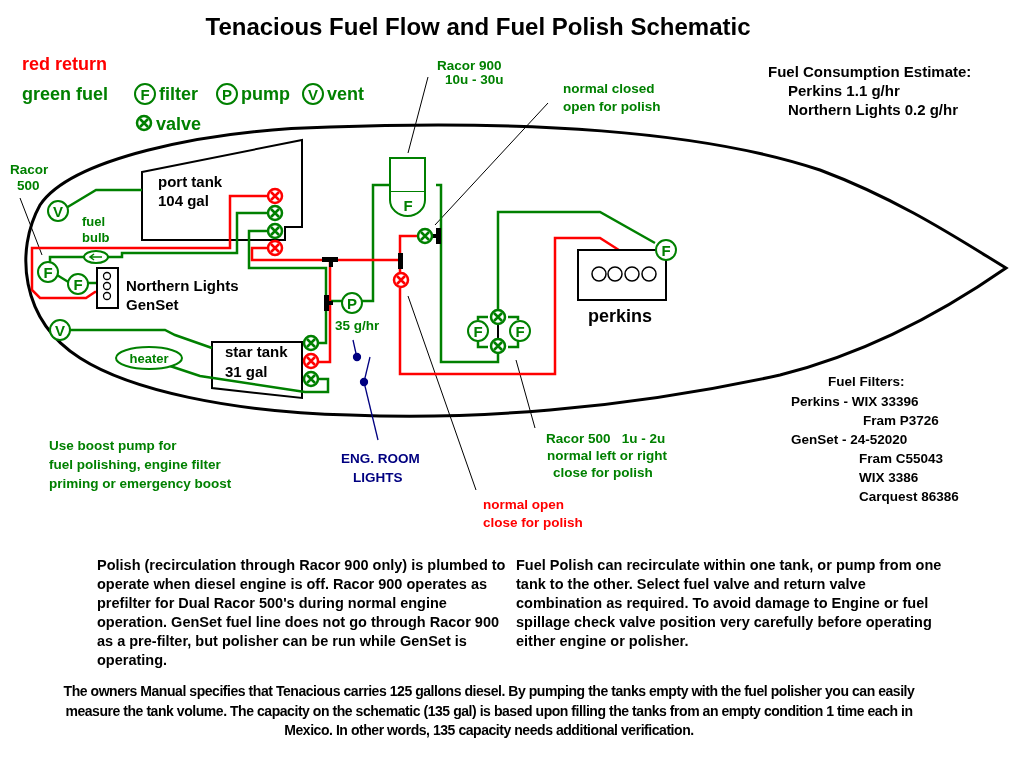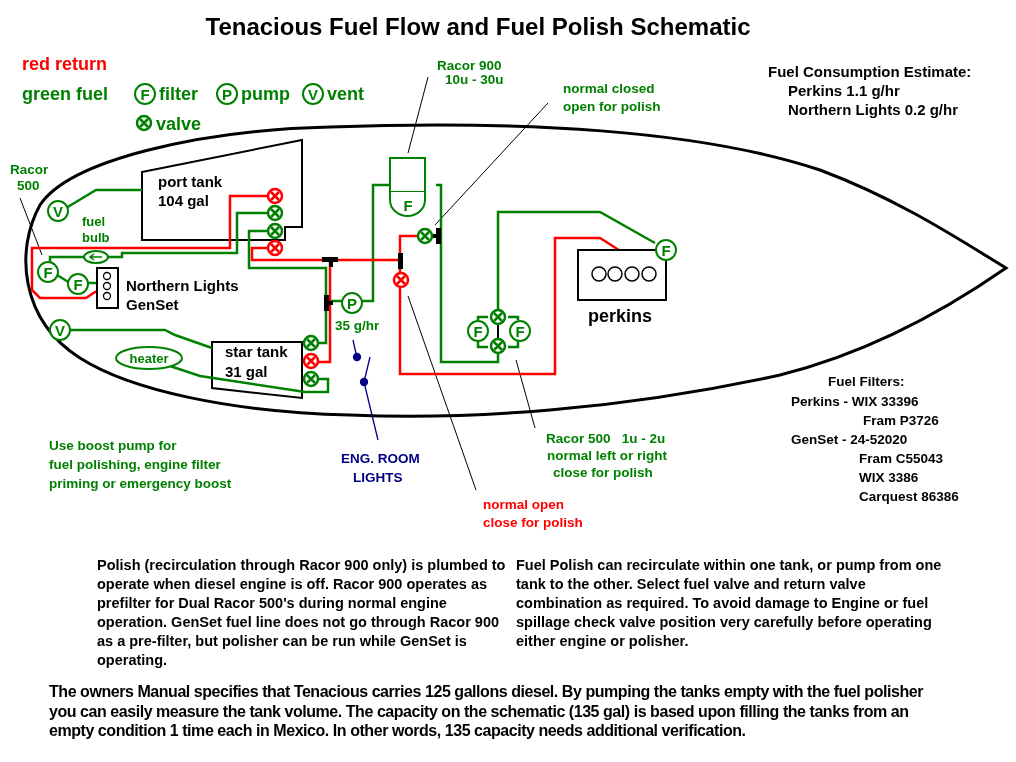--- a/index.html
+++ b/index.html
@@ -7,21 +7,21 @@
          font-family: "Liberation Sans", sans-serif; }
   #diagram { position: absolute; left: 0; top: 0; }
   .t { font-family: "Liberation Sans", sans-serif; font-weight: bold; }
   .title { font-size: 24px; fill: #000; }
   .lg { font-size: 18px; }
   .md { font-size: 15px; }
   .sm { font-size: 13.5px; }
   .xs { font-size: 13px; }
   .para { position: absolute; font-family: "Liberation Sans", sans-serif; font-weight: bold;
           font-size: 14.5px; line-height: 19px; color: #000; margin: 0; }
-  .para3 { font-size: 16px; line-height: 19.5px; letter-spacing: -0.45px; }
+  .para3 { font-size: 14px; line-height: 19.5px; letter-spacing: -0.45px; text-align: center; }
 </style>
 </head>
 <body>
 
 <svg id="diagram" width="1016" height="762" viewBox="0 0 1016 762" xmlns="http://www.w3.org/2000/svg">
   <defs>
     <g id="valve-g">
       <circle r="7" fill="#fff" stroke="#008000" stroke-width="2.5"></circle>
       <path d="M-4,-4 L4,4 M4,-4 L-4,4" stroke="#008000" stroke-width="2.5"></path>
     </g>

